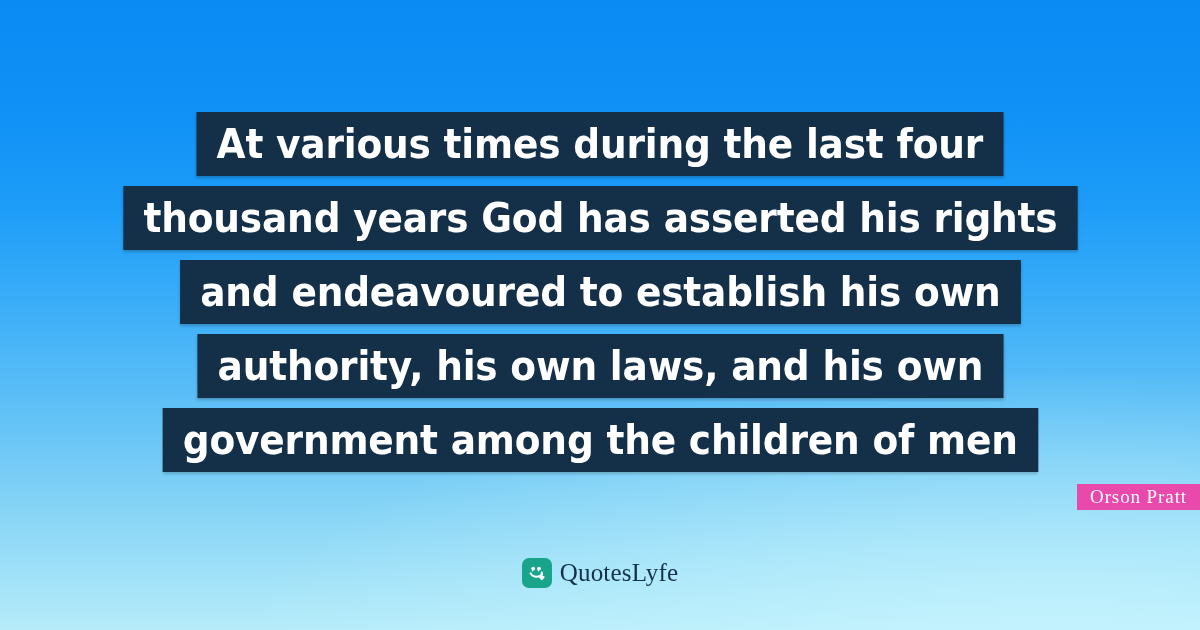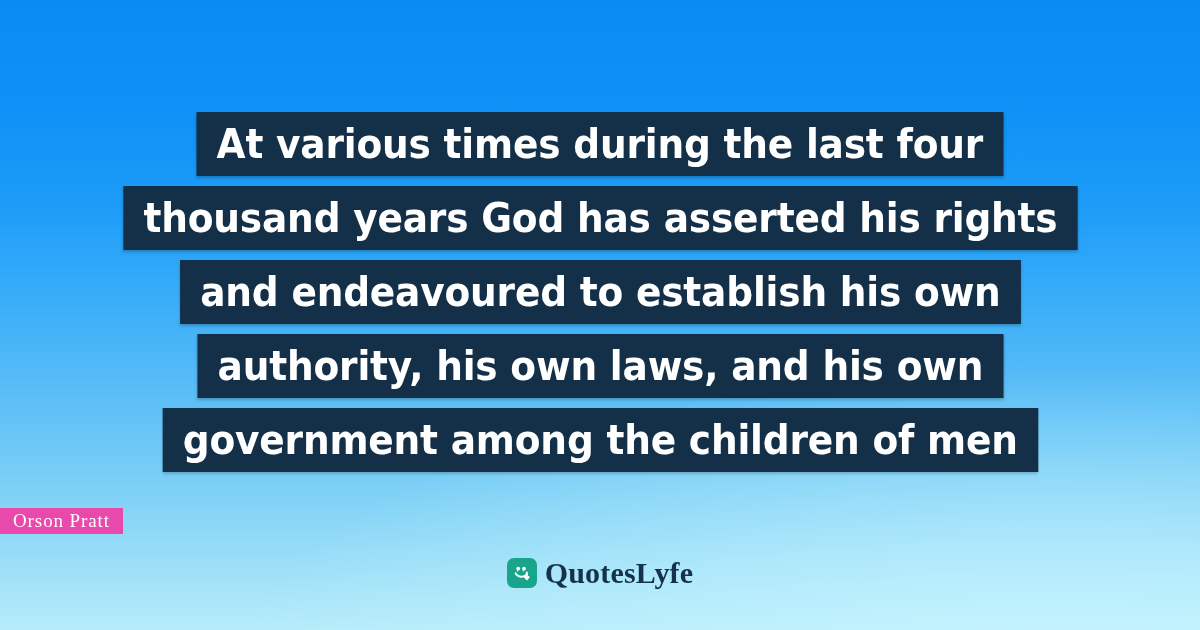--- a/index.html
+++ b/index.html
@@ -60,23 +60,23 @@
     text-align: center;
     transform: scaleX(0.915);
     box-shadow: 0 2px 3px rgba(0,0,0,0.22);
   }
   .quote-line:last-child { margin-bottom: 0; }
 
   
   #author-badge-wrap {
     position: absolute;
     left: 0;
-    top: 508px;
+    top: 484px;
     width: 1200px;
-    text-align: left;
+    text-align: right;
   }
   #author-badge {
     display: inline-block;
     background: #e849ab;
     color: #ffffff;
     font-family: "Liberation Serif", serif;
     font-size: 19px;
     line-height: 26px;
     height: 26px;
     padding: 0 13px;
@@ -100,22 +100,22 @@
     height: 30px;
     border-radius: 7px;
     background: #19a58c;
     display: flex;
     align-items: center;
     justify-content: center;
     flex: none;
   }
   #brand-name {
     font-family: "Liberation Serif", serif;
-    font-weight: bold;
-    font-size: 30px;
+    font-weight: normal;
+    font-size: 25px;
     line-height: 30px;
     color: #15314c;
     letter-spacing: 0.2px;
     white-space: nowrap;
   }
 </style>
 </head>
 <body>
 
 <div id="quote-card">

